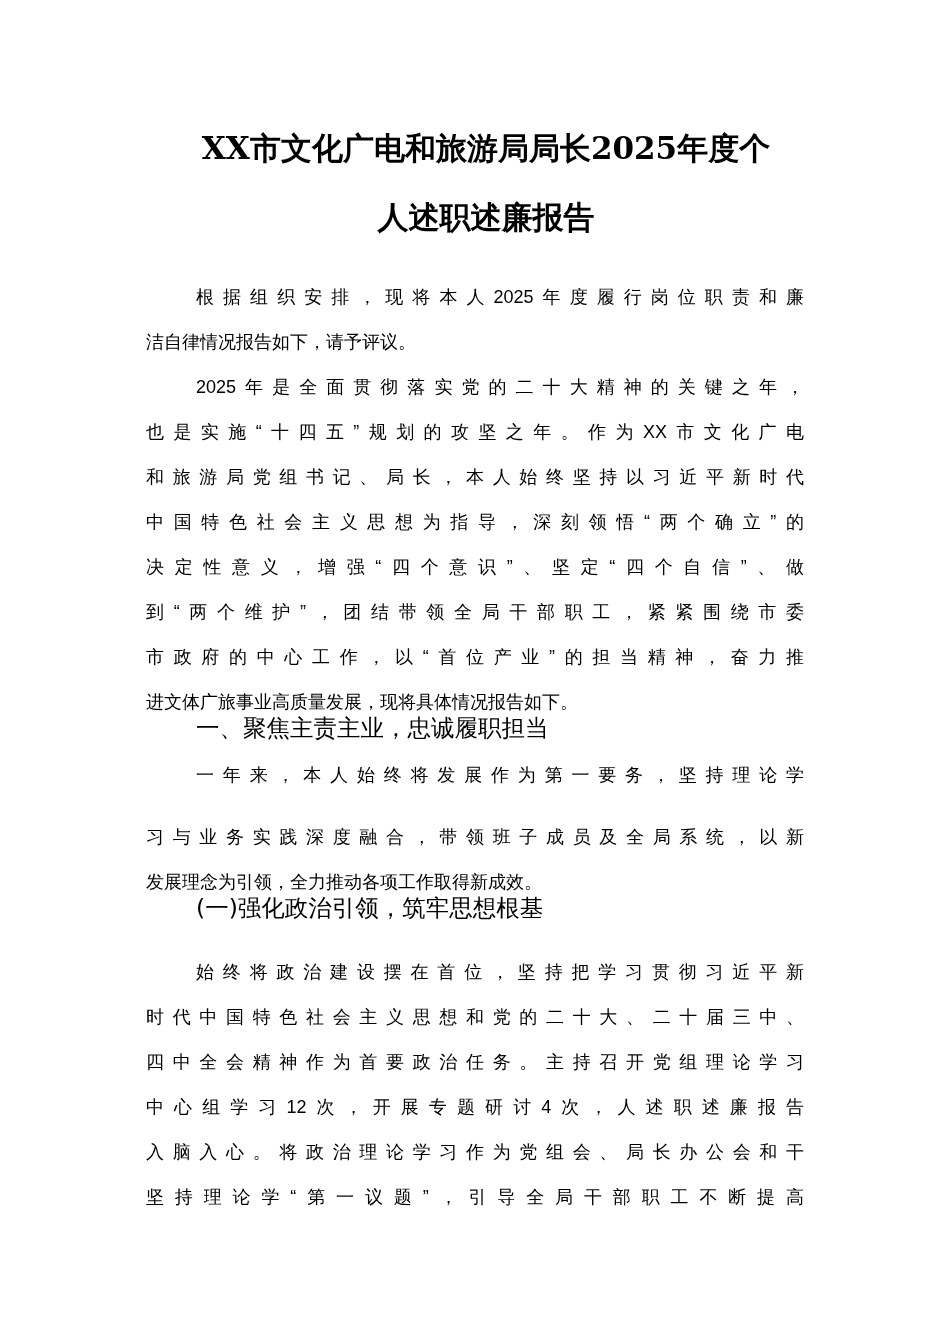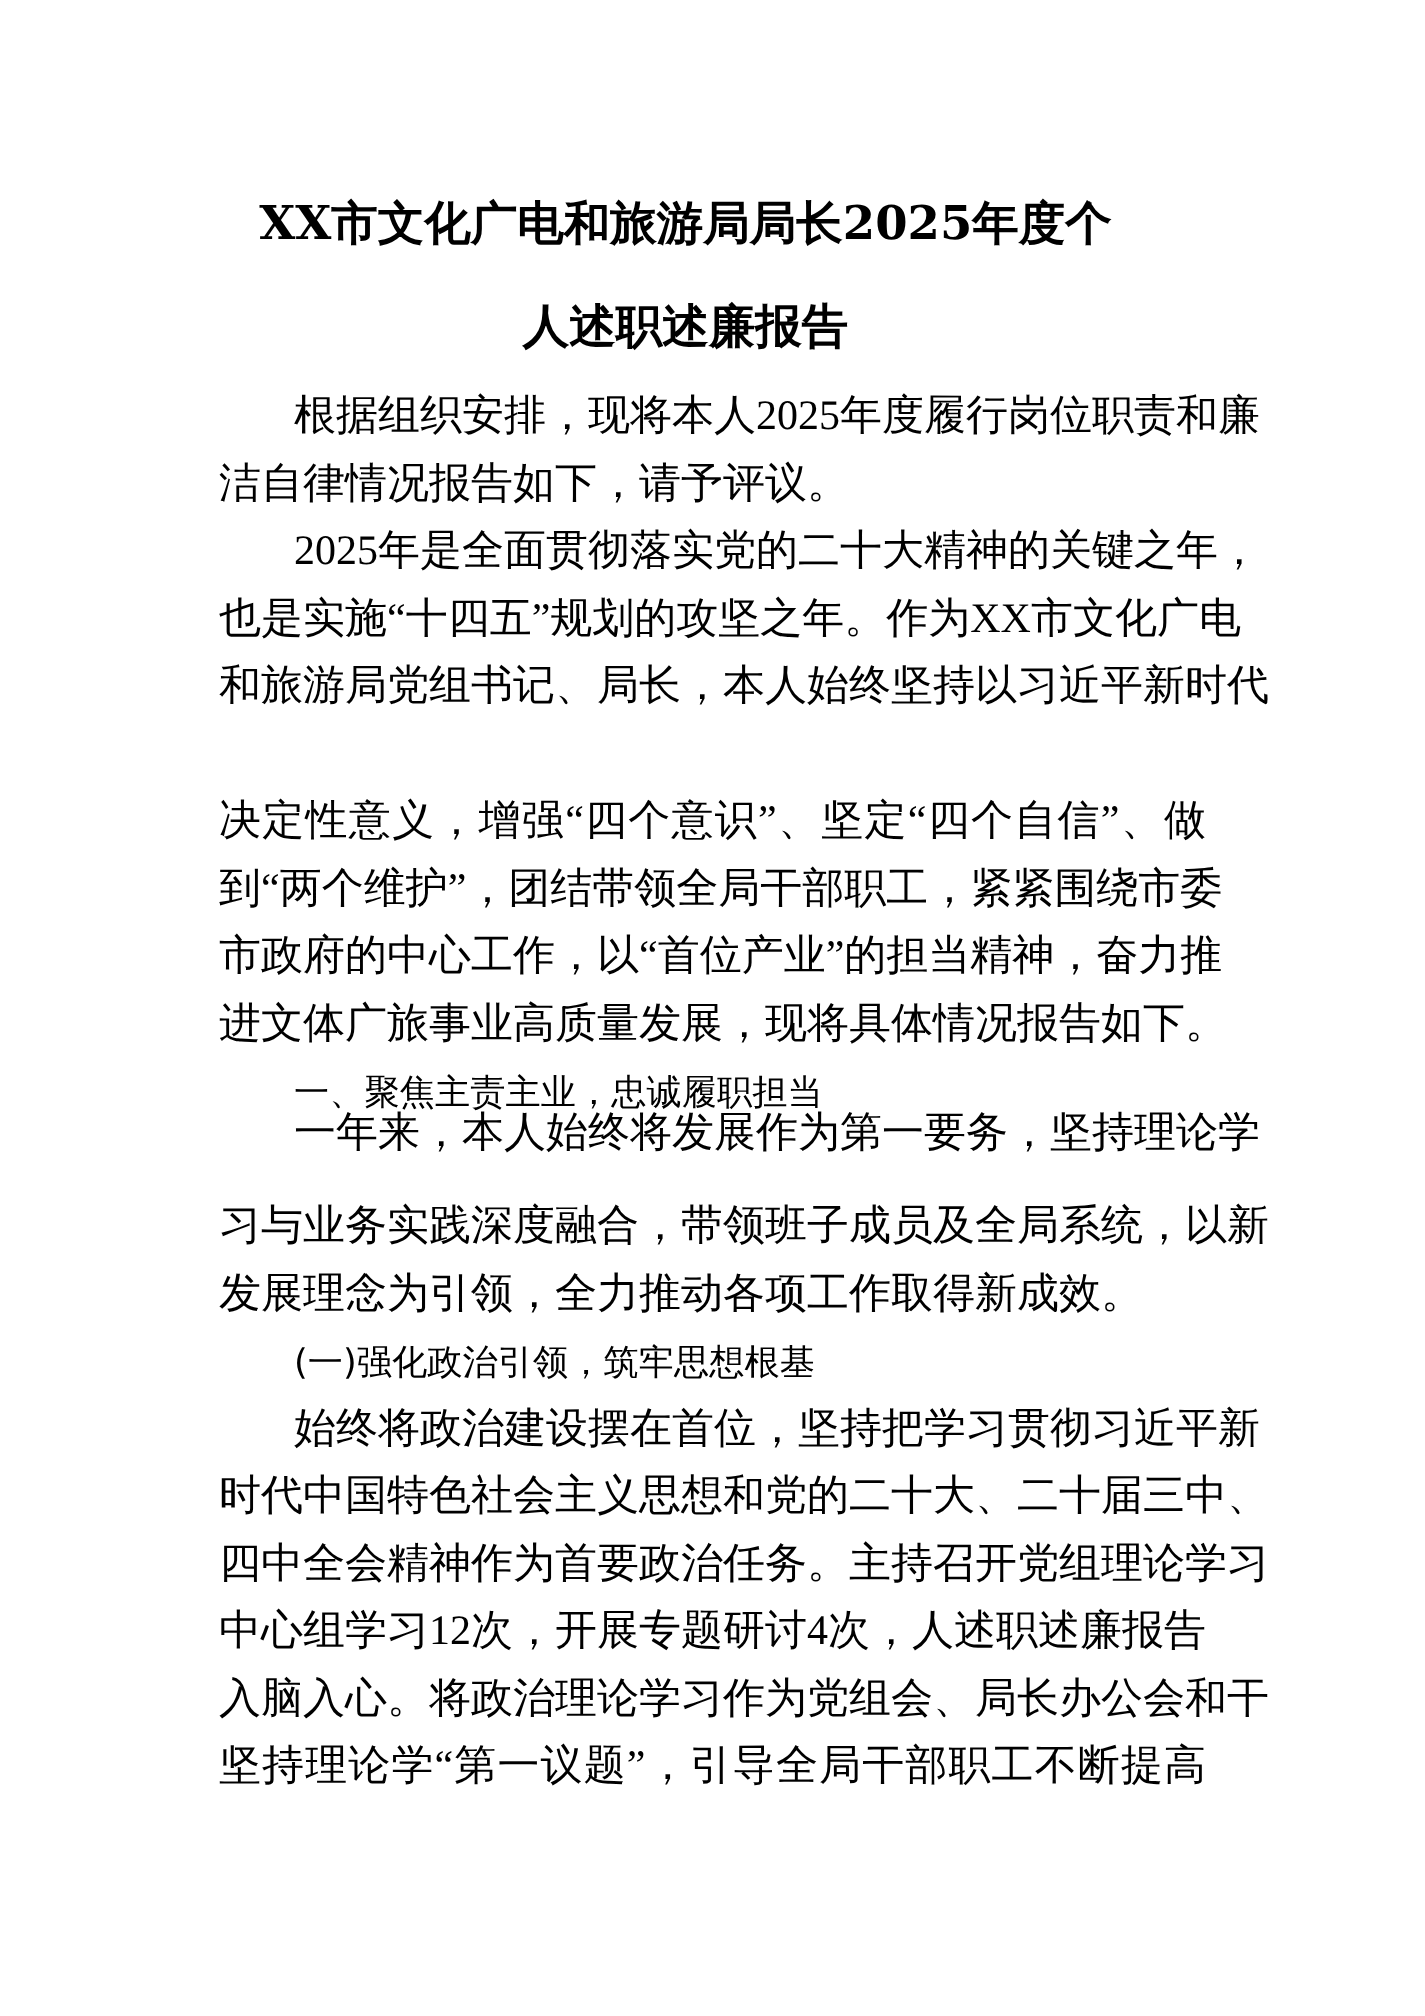--- a/index.html
+++ b/index.html
@@ -3,30 +3,31 @@
   <meta charset="utf-8">
   <style>
     html, body { margin: 0; padding: 0; background: #ffffff; }
     body { width: 950px; height: 1344px; position: relative; overflow: hidden; }
     .page {
       position: absolute; left: 0; top: 0; width: 950px; height: 1344px;
       background: #ffffff; color: #000000;
       font-family: "DejaVu Serif", "Liberation Serif", serif;
     }
     .title-line {
-      position: absolute; left: 127px; width: 660px; text-align: center;
+      position: absolute; left: 156px; width: 660px; text-align: center;
       font-family: "DejaVu Serif", "Liberation Serif", serif;
       font-weight: bold; font-size: 31px; letter-spacing: 0px; white-space: nowrap;
     }
     .line {
       position: absolute; left: 146px; width: 658px; height: 30px;
-      font-size: 28px; line-height: 30px; white-space: nowrap;
+      font-size: 18px; line-height: 30px; white-space: nowrap;
       text-align: justify; text-align-last: justify;
-      font-family: Liberation Serif, serif;
+      font-family: Liberation Sans, sans-serif;
       font-weight: normal;
+      margin-top: 19px;
     }
     .line.last { text-align-last: left; }
     .line.indent { left: 196px; width: 608px; }
     .heading1 {
       position: absolute; left: 196px; height: 30px; line-height: 30px;
       font-size: 23.5px; font-weight: normal; white-space: nowrap;
       font-family: "DejaVu Sans", "Liberation Sans", sans-serif;
     }
     .heading2 {
       position: absolute; left: 196px; height: 30px; line-height: 30px;
@@ -41,20 +42,21 @@
 
   <div class="title-line" style="top:128px;">XX市文化广电和旅游局局长2025年度个</div>
   <div class="title-line" style="top:197px;">人述职述廉报告</div>
 
   <div class="line indent" style="top:263px;">根据组织安排，现将本人2025年度履行岗位职责和廉</div>
   <div class="line last" style="top:308px;">洁自律情况报告如下，请予评议。</div>
 
   <div class="line indent" style="top:353px;">2025年是全面贯彻落实党的二十大精神的关键之年，</div>
   <div class="line" style="top:398px;">也是实施“十四五”规划的攻坚之年。作为XX市文化广电</div>
   <div class="line" style="top:443px;">和旅游局党组书记、局长，本人始终坚持以习近平新时代</div>
+  <div class="line" style="top:488px;">中国特色社会主义思想为指导，深刻领悟“两个确立”的</div>
   <div class="line" style="top:533px;">决定性意义，增强“四个意识”、坚定“四个自信”、做</div>
   <div class="line" style="top:623px;">市政府的中心工作，以“首位产业”的担当精神，奋力推</div>
   <div class="line" style="top:578px;">到“两个维护”，团结带领全局干部职工，紧紧围绕市委</div>
   <div class="line last" style="top:668px;">进文体广旅事业高质量发展，现将具体情况报告如下。</div>
 
   <div class="heading1" style="top:713px;">一、聚焦主责主业，忠诚履职担当</div>
 
   <div class="line indent" style="top:741px;">一年来，本人始终将发展作为第一要务，坚持理论学</div>
   <div class="line last" style="top:848px;">发展理念为引领，全力推动各项工作取得新成效。</div>
   <div class="line" style="top:803px;">习与业务实践深度融合，带领班子成员及全局系统，以新</div>

